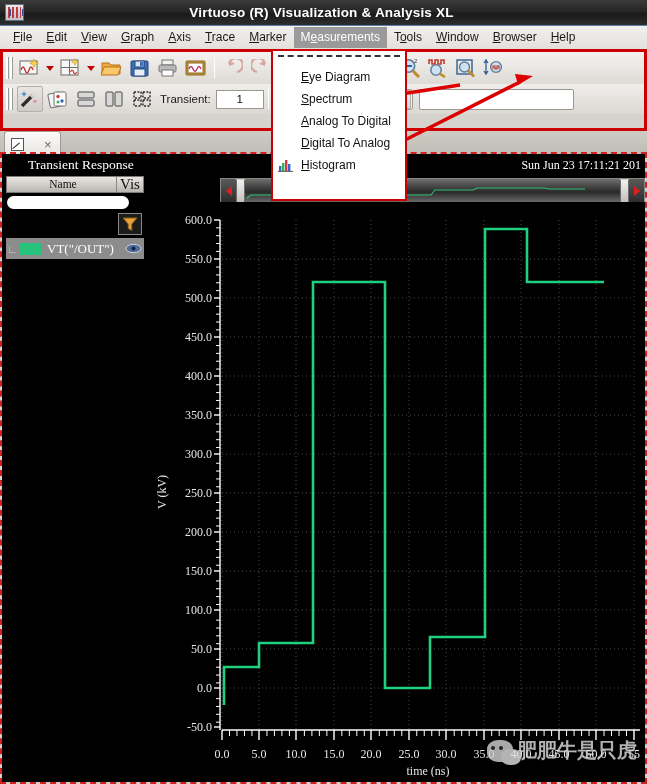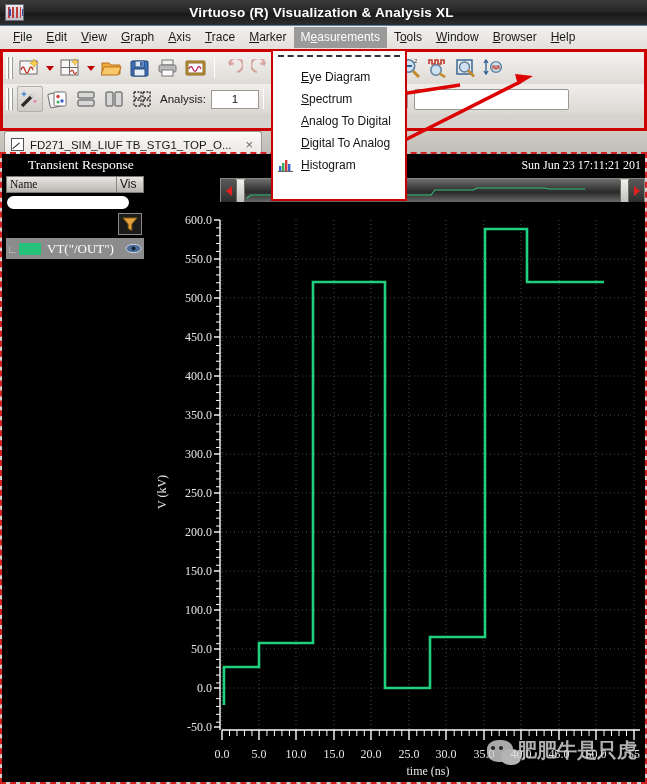--- a/index.html
+++ b/index.html
@@ -198,23 +198,23 @@
   #browser {
     position: absolute; left: 4px; top: 22px; width: 138px; height: 600px;
     background: #000000;
   }
   #bhead {
     display: flex; height: 17px;
     background: linear-gradient(to bottom,#e9e7e3,#b9b6b1);
     border: 1px solid #7d7a76;
   }
   #bhead .c1 { flex: 1; font-size: 11.5px; color: #111; padding-left: 3px; line-height: 15px;
-               border-right: 1px solid #8a8782; font-family:"Liberation Serif",serif;}
-  #bhead .c2 { width: 26px; font-size: 12px; color: #111; padding-left: 3px; line-height: 15px;
-               font-family:Liberation Sans, sans-serif;}
+               border-right: 1px solid #8a8782; font-family:"Liberation Serif",serif;text-align:center;}
+  #bhead .c2 { width: 26px; font-size: 15px; color: #111; padding-left: 3px; line-height: 15px;
+               font-family:Liberation Serif, serif;}
   #bsearch {
     position: absolute; left: 1px; top: 20px; width: 122px; height: 13px;
     background: #ffffff; border-radius: 7px;
   }
   #bfilter {
     position: absolute; left: 112px; top: 37px; width: 24px; height: 22px;
     background: #1c1c1c; border: 1px solid #8a8782;
     display: flex; align-items: center; justify-content: center;
   }
   #brow {
@@ -518,21 +518,21 @@
     </div>
     <div class="tbtn">
       <svg width="22" height="20" viewBox="0 0 22 20">
         <rect x="3" y="3" width="7" height="6" fill="none" stroke="#2b2b2b" stroke-width="1.4" stroke-dasharray="2 1.4"></rect>
         <rect x="12" y="3" width="7" height="6" fill="none" stroke="#2b2b2b" stroke-width="1.4" stroke-dasharray="2 1.4"></rect>
         <rect x="3" y="11" width="7" height="6" fill="none" stroke="#2b2b2b" stroke-width="1.4" stroke-dasharray="2 1.4"></rect>
         <rect x="12" y="11" width="7" height="6" fill="none" stroke="#2b2b2b" stroke-width="1.4" stroke-dasharray="2 1.4"></rect>
       </svg>
     </div>
 
-    <div class="tblabel">Analysis:</div>
+    <div class="tblabel">Transient:</div>
     <div class="tfield" style="width:48px">1</div>
 
     <div class="tsep"></div>
 
     <div class="tbtn">
       <svg width="24" height="20" viewBox="0 0 24 20">
         <path d="M2 9 h10 l0 -3.5 6 5 -6 5 0 -3.5 h-10z" fill="#9fb8d6" stroke="#4a6c92"></path>
         <path d="M19 14 v-5 h4" fill="none" stroke="#2faa62" stroke-width="1.6"></path>
       </svg>
     </div>
@@ -542,21 +542,20 @@
       <div class="btn">
           <i></i>
         </div>
     </div>
     <div class="tbox" style="width:155px;margin-left:6px"></div>
   </div>
 
   <div id="tabbar">
     <div id="tab">
       <div class="ticon"></div>
-      <div class="tlabel">FD271_SIM_LIUF TB_STG1_TOP_O...</div>
       <div class="tclose">×</div>
     </div>
   </div>
 
   <div id="plotwin">
 
     <div id="plottitle">Transient Response</div>
     <div id="plotdate">Sun Jun 23 17:11:21 201</div>
 
     <div id="browser">

